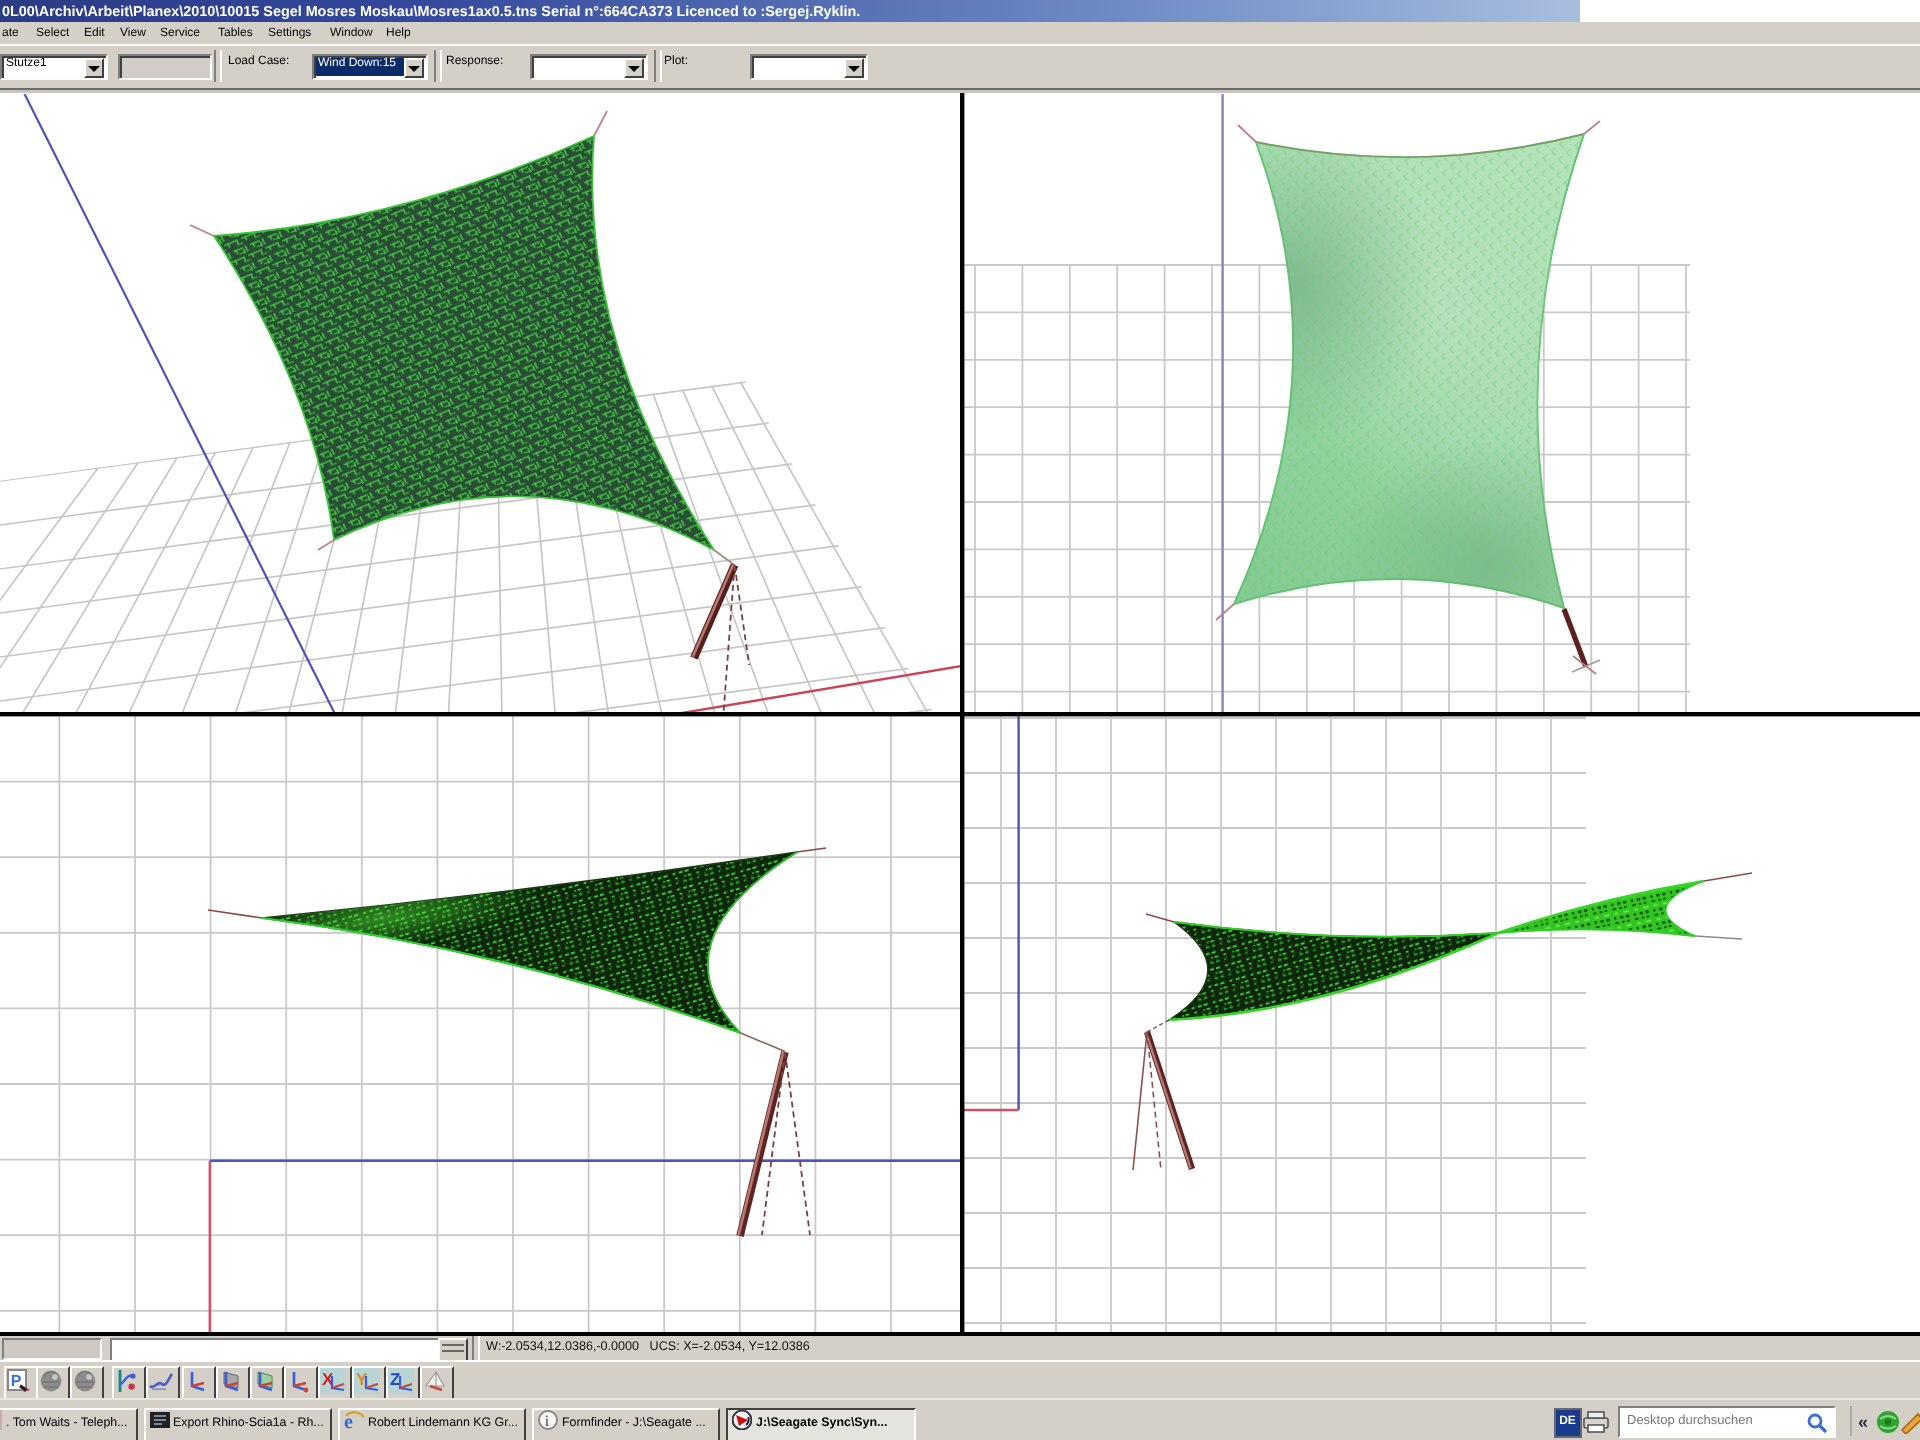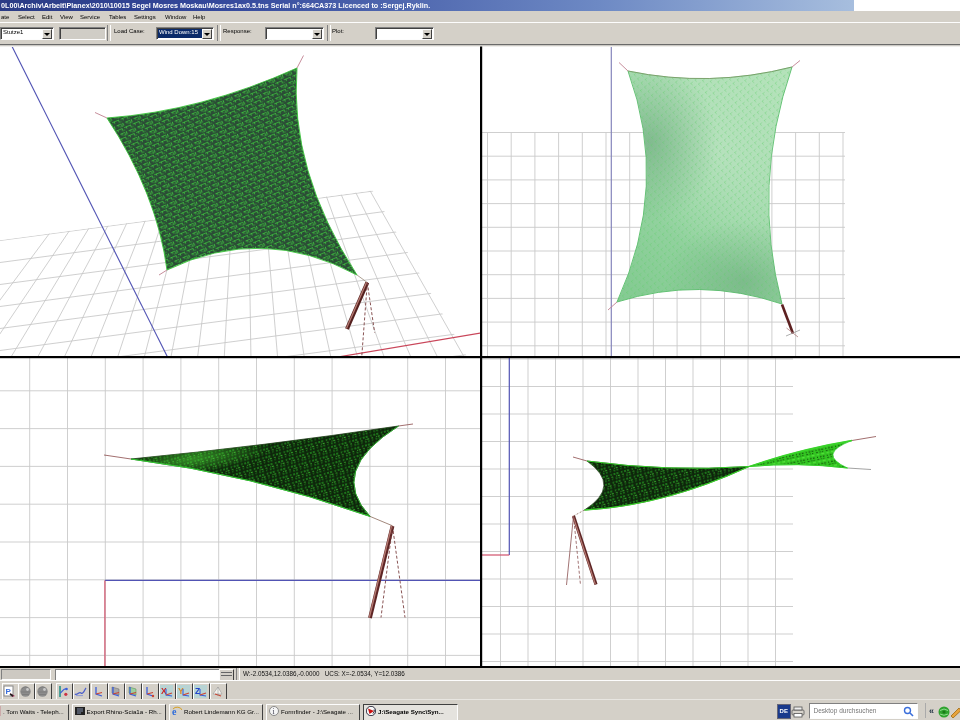--- a/index.html
+++ b/index.html
@@ -1,21 +1,21 @@
 <!DOCTYPE html>
 <html><head><meta charset="utf-8">
 <style>
  html,body{margin:0;padding:0;}
  body{width:960px;height:720px;position:relative;overflow:hidden;background:#fff;
   font-family:"Liberation Sans",sans-serif;-webkit-font-smoothing:antialiased;}
  .lbl{position:absolute;font-size:6px;color:#000;}
 </style></head>
 <body>
 
-<div style="position:absolute;left:0;top:0;width:854px;height:11px;
+<div style="position:absolute;left:0;top:0;width:790px;height:11px;
  background:linear-gradient(90deg,#2b3c85 0%,#33479b 25%,#6d89c4 70%,#a7bede 100%);">
  <div style="position:absolute;left:1px;top:0.5px;font-size:7.2px;font-weight:bold;color:#fff;letter-spacing:0;white-space:nowrap;">0L00\Archiv\Arbeit\Planex\2010\10015 Segel Mosres Moskau\Mosres1ax0.5.tns Serial n°:664CA373 Licenced to :Sergej.Ryklin.</div>
 </div>
 
 <div style="position:absolute;left:0;top:11px;width:960px;height:11px;background:#d4d0c8;">
  <span class="lbl" style="left:1px;top:2.5px;">ate</span>
  <span class="lbl" style="left:18px;top:2.5px;">Select</span>
  <span class="lbl" style="left:42px;top:2.5px;">Edit</span>
  <span class="lbl" style="left:60px;top:2.5px;">View</span>
  <span class="lbl" style="left:80px;top:2.5px;">Service</span>

